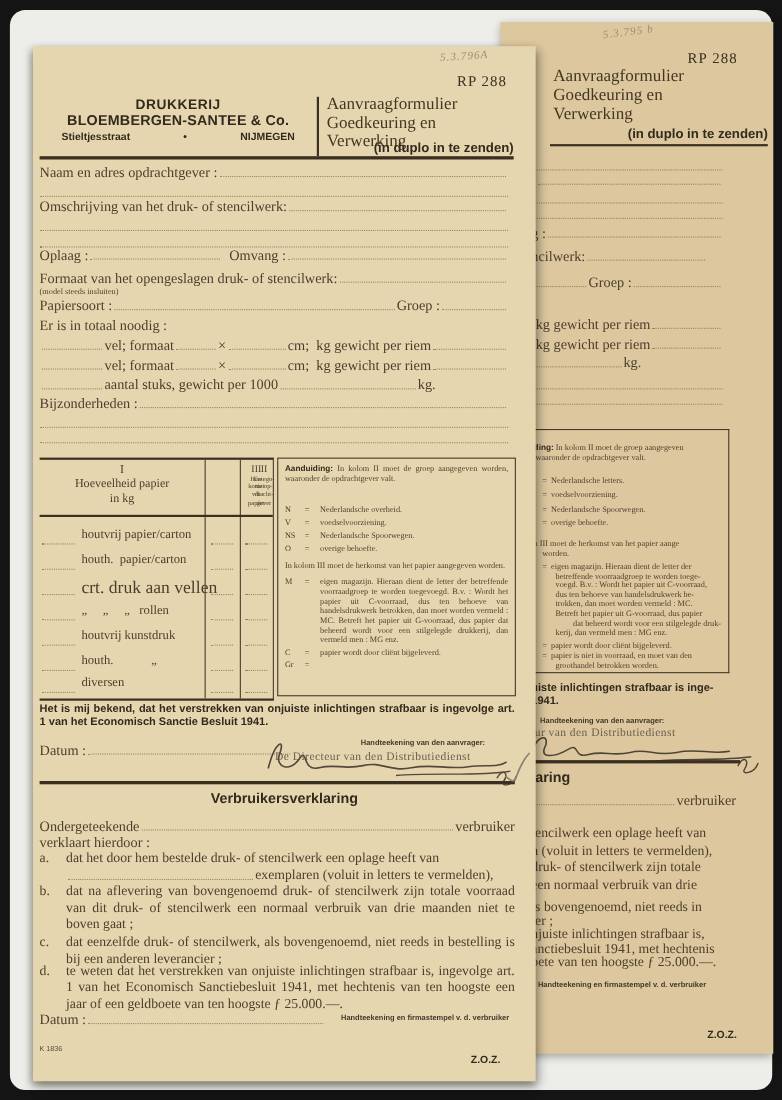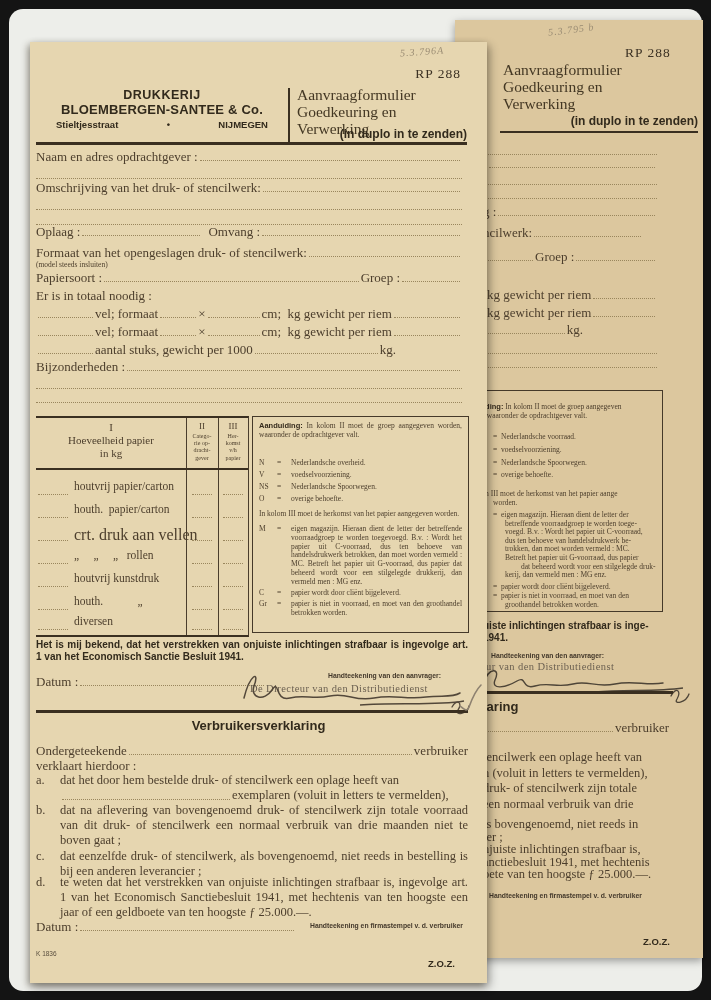--- a/index.html
+++ b/index.html
@@ -75,21 +75,21 @@
     <div class="row f13 ser" style="left:28px;top:302px;width:100px;height:15px;">
         <span class="dl"></span>
         <span>kg.</span>
       </div>
     <div class="dlf" style="left:28px;top:331px;width:174px;"></div>
     <div class="dlf" style="left:28px;top:345px;width:174px;"></div>
 
     <div class="abs aand" style="left:-10px;top:370px;width:217px;height:220px;border-top:1.5px solid #453929;border-right:1.5px solid #453929;border-bottom:1.5px solid #453929;">
       <div class="abs" style="left:38px;top:12px;"><span class="bd">iding:</span><span> In kolom II moet de groep aangegeven</span></div>
       <div class="abs" style="left:38px;top:21px;">, waaronder de opdrachtgever valt.</div>
-      <div class="abs pre" style="left:48px;top:42px;">=  Nederlandsche voorraad.</div>
+      <div class="abs pre" style="left:48px;top:42px;">=  Nederlandsche letters.</div>
       <div class="abs pre" style="left:48px;top:55px;">=  voedselvoorziening.</div>
       <div class="abs pre" style="left:48px;top:68px;">=  Nederlandsche Spoorwegen.</div>
       <div class="abs pre" style="left:48px;top:80px;">=  overige behoefte.</div>
       <div class="abs" style="left:38px;top:99px;">m III moet de herkomst van het papier aange</div>
       <div class="abs" style="left:48px;top:108px;">worden.</div>
       <div class="abs pre" style="left:48px;top:120px;">=  eigen magazijn. Hieraan dient de letter der</div>
       <div class="abs" style="left:60px;top:128.6px;">betreffende voorraadgroep te worden toege-</div>
       <div class="abs" style="left:60px;top:137.2px;">voegd. B.v. : Wordt het papier uit C-voorraad,</div>
       <div class="abs" style="left:60px;top:145.8px;">dus ten behoeve van handelsdrukwerk be-</div>
       <div class="abs" style="left:60px;top:154.4px;">trokken, dan moet worden vermeld : MC.</div>
@@ -211,21 +211,21 @@
 
     <div class="abs" style="left:6px;top:374px;width:212px;height:217px;border-top:2px solid #3a2f20;border-bottom:2px solid #3a2f20;border-right:1px solid #4a3d2c;">
       <div class="abs" style="left:150px;top:0;width:1px;height:217px;background:#4a3d2c;"></div>
       <div class="abs" style="left:182px;top:0;width:1px;height:217px;background:#4a3d2c;"></div>
       <div class="abs" style="left:0;top:50px;width:212px;height:2px;background:#3a2f20;"></div>
       <div class="abs ser" style="left:0;top:3px;width:150px;text-align:center;font-size:11px;line-height:13px;">
         <div>I</div>
         <div>Hoeveelheid papier</div>
         <div>in kg</div>
       </div>
-      <div class="abs ser" style="left:150px;top:3px;width:32px;text-align:center;font-size:9px;">
+      <div class="abs ser" style="left:150px;top:3px;width:32px;text-align:center;font-size:9px;padding-left:38px;">
         <div>II</div>
         <div style="font-size:6px;line-height:7.2px;margin-top:2px;">
           <div>Catego-</div>
           <div>rie op-</div>
           <div>dracht-</div>
           <div>gever</div>
         </div>
       </div>
       <div class="abs ser" style="left:182px;top:3px;width:30px;text-align:center;font-size:9px;">
         <div>III</div>
@@ -310,21 +310,20 @@
           <span style="flex:1;" class="jus">eigen magazijn. Hieraan dient de letter der betreffende voorraadgroep te worden toegevoegd. B.v. : Wordt het papier uit C-voorraad, dus ten behoeve van handelsdrukwerk betrokken, dan moet worden vermeld : MC. Betreft het papier uit G-voorraad, dus papier dat beheerd wordt voor een stilgelegde drukkerij, dan vermeld men : MG enz.</span>
         </div>
       <div style="display:flex;margin-bottom:2.5px;">
           <span style="width:18px;">C</span>
           <span style="width:14px;">=</span>
           <span style="flex:1;">papier wordt door cliënt bijgeleverd.</span>
         </div>
       <div style="display:flex;">
           <span style="width:18px;">Gr</span>
           <span style="width:14px;">=</span>
-          <span style="flex:1;">papier is niet in voorraad, en moet van den groothandel betrokken worden.</span>
         </div>
     </div>
 
     <div class="abs sanb jus" style="left:6px;top:597px;width:432px;font-size:10px;line-height:11.5px;">Het is mij bekend, dat het verstrekken van onjuiste inlichtingen strafbaar is ingevolge art. 1 van het Economisch Sanctie Besluit 1941.</div>
     <div class="row f13 ser" style="left:6px;top:631px;width:230px;height:16px;">
         <span>Datum :</span>
         <span class="dl"></span>
       </div>
     <div class="abs tiny" style="left:298px;top:630px;">Handteekening van den aanvrager:</div>
     <div class="abs ser stamp" style="left:220px;top:641px;font-size:10.5px;width:220px;">De Directeur van den Distributiedienst</div>

